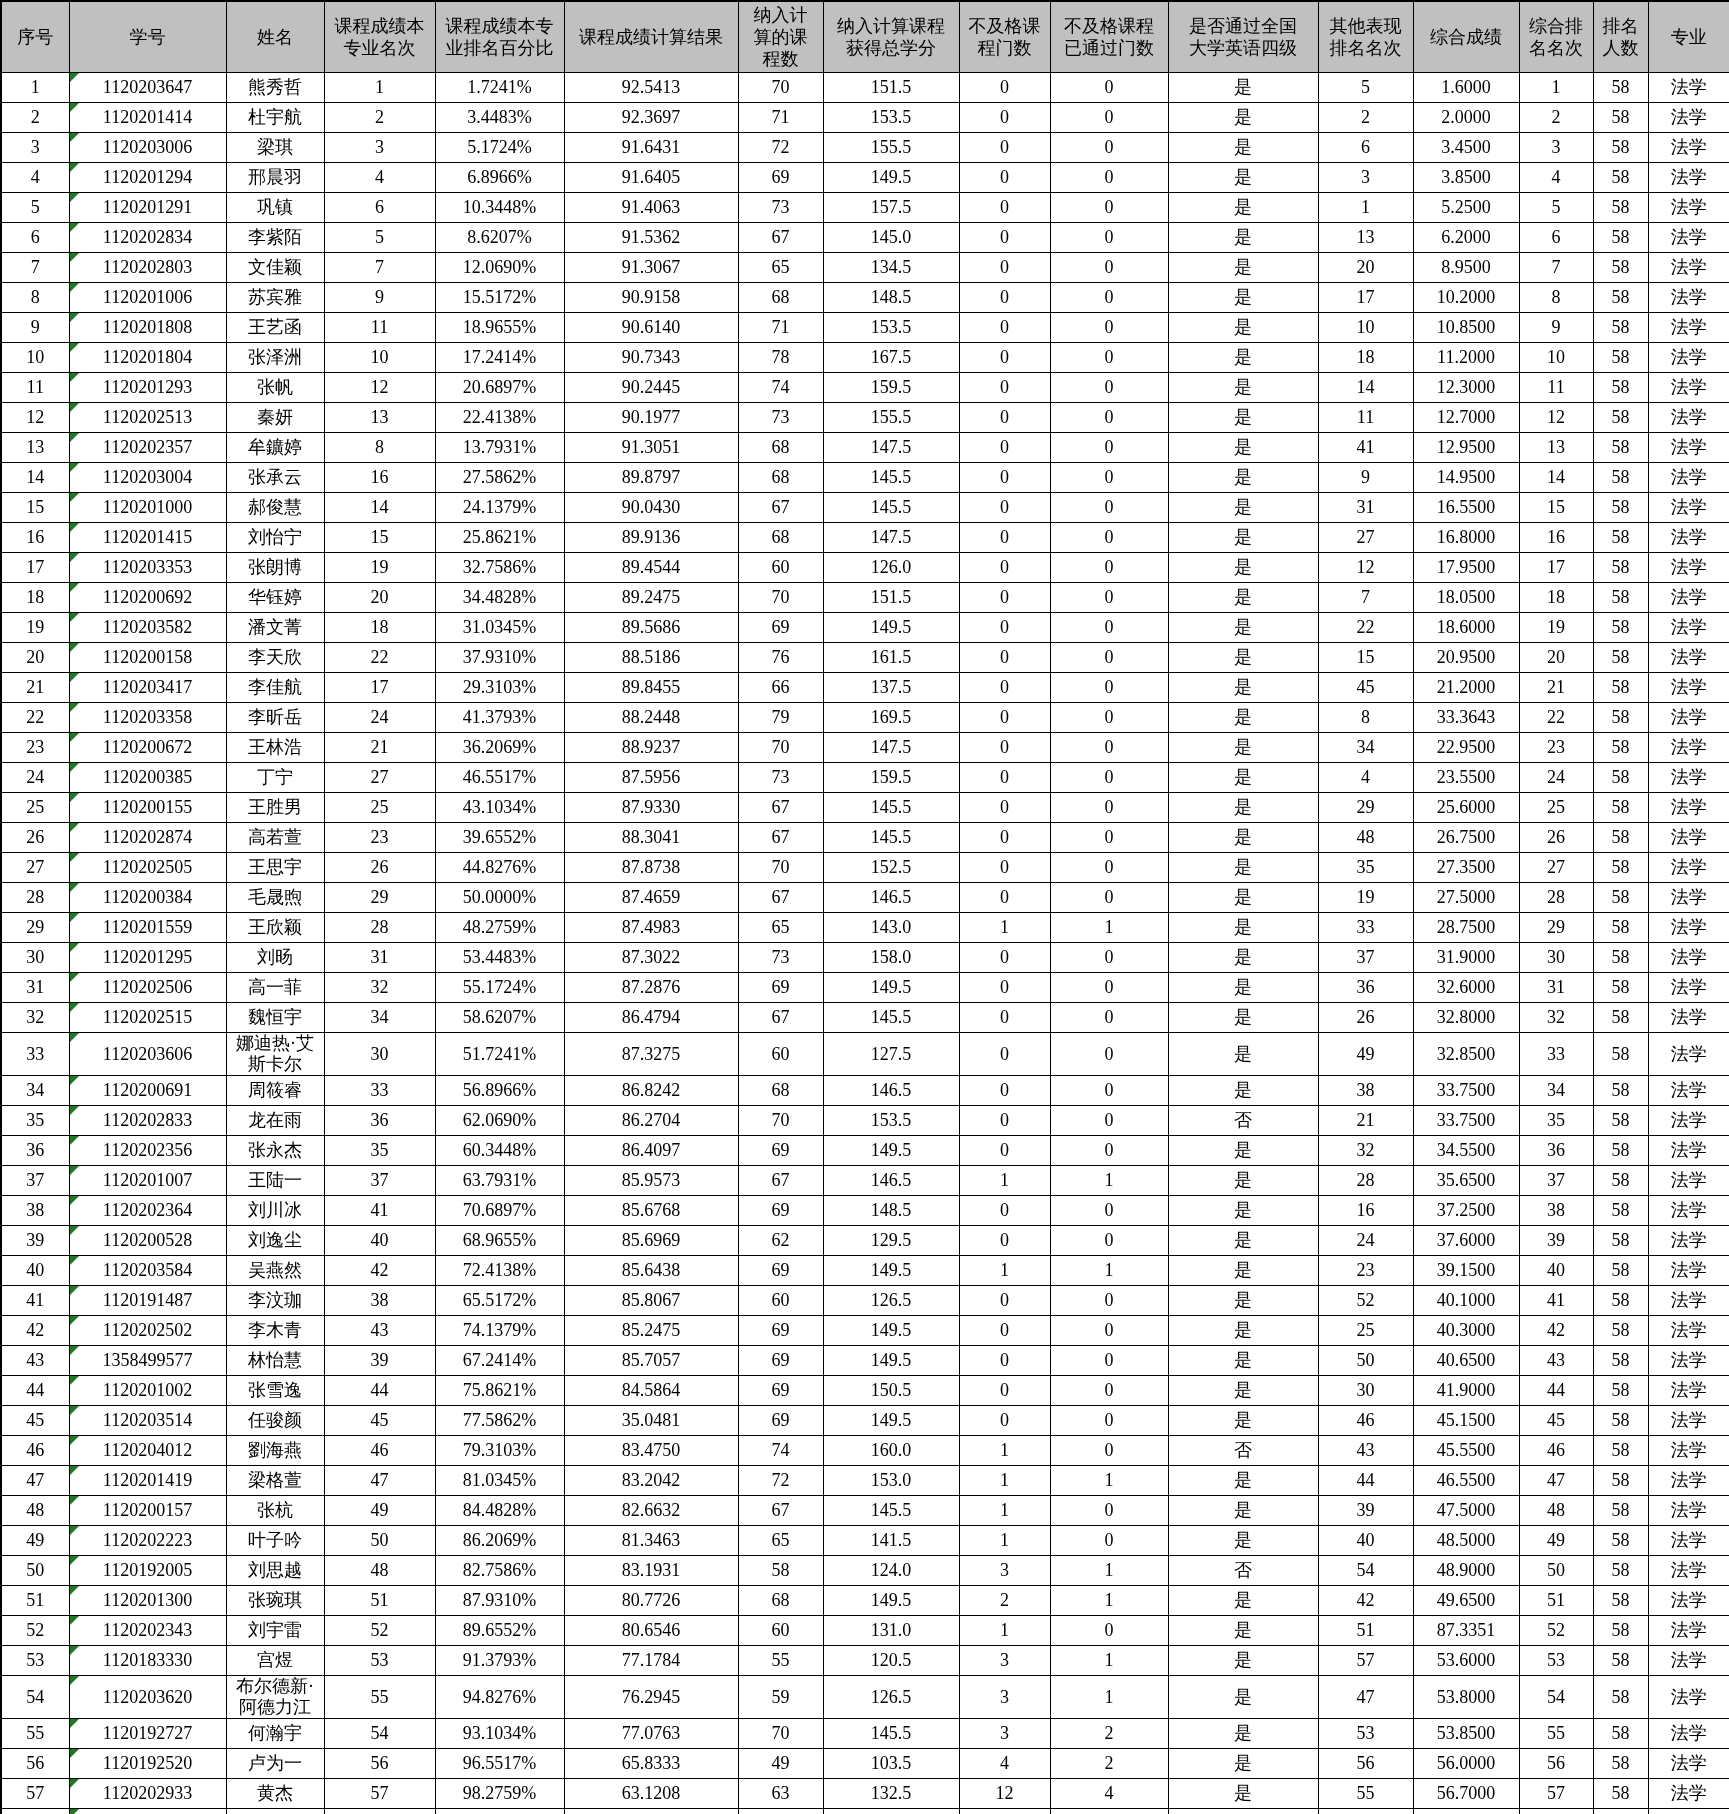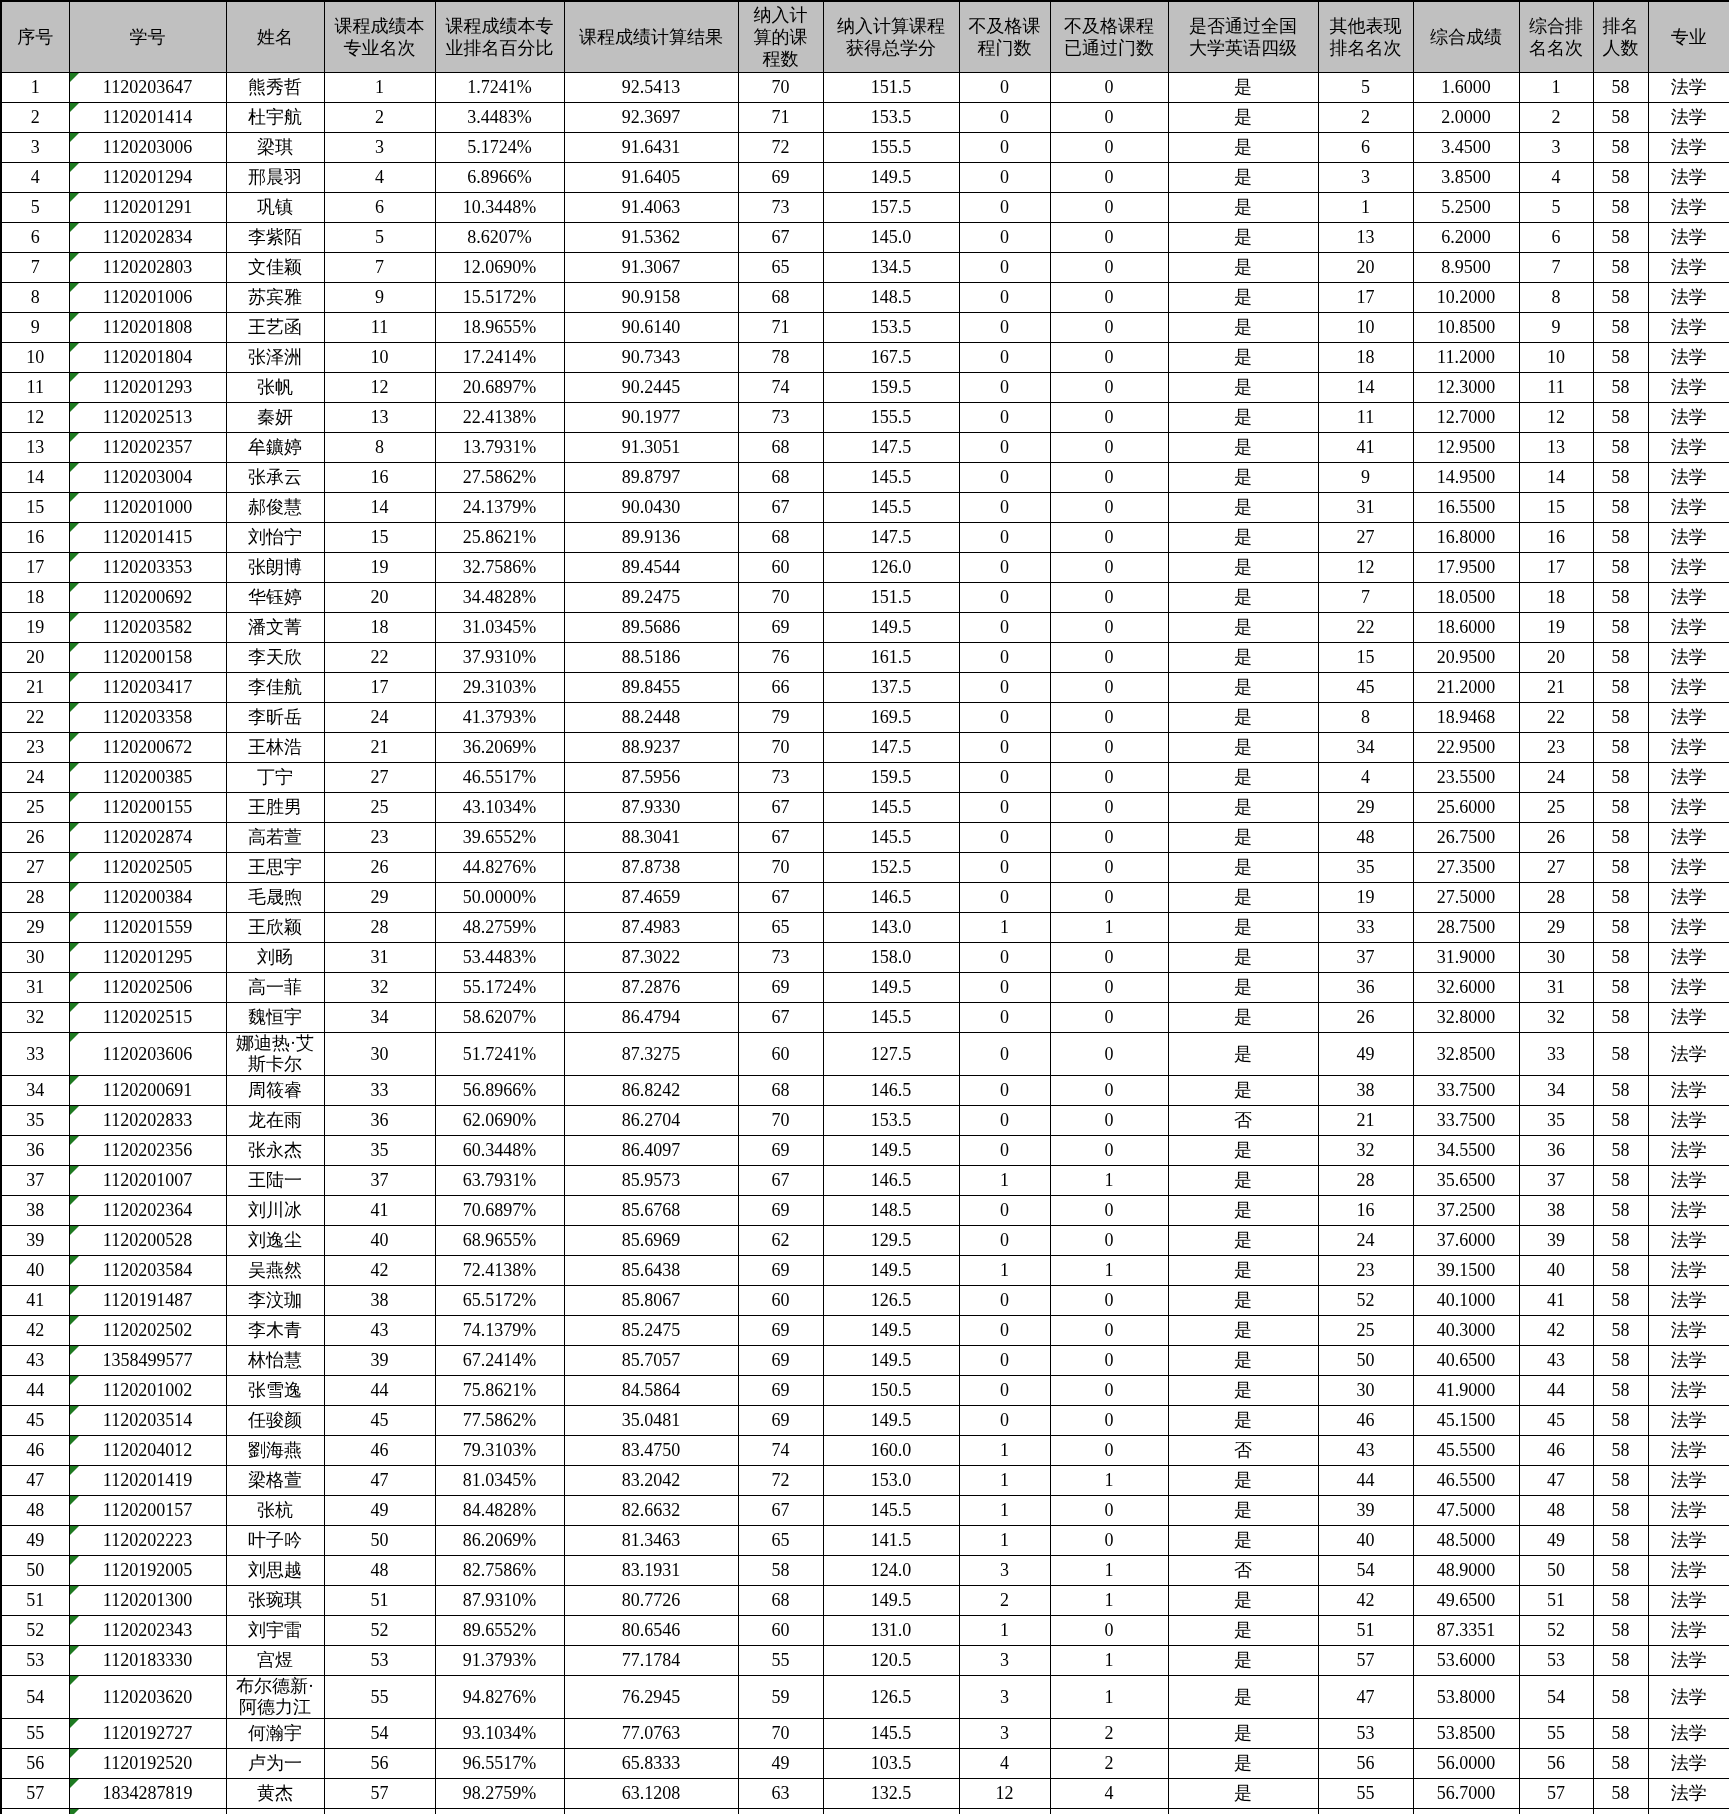--- a/index.html
+++ b/index.html
@@ -490,21 +490,21 @@
         <td><span class="txt">李昕岳</span></td>
         <td><span class="txt">24</span></td>
         <td><span class="txt">41.3793%</span></td>
         <td><span class="txt">88.2448</span></td>
         <td><span class="txt">79</span></td>
         <td><span class="txt">169.5</span></td>
         <td><span class="txt">0</span></td>
         <td><span class="txt">0</span></td>
         <td><span class="txt">是</span></td>
         <td><span class="txt">8</span></td>
-        <td><span class="txt">18.9468</span></td>
+        <td><span class="txt">33.3643</span></td>
         <td><span class="txt">22</span></td>
         <td><span class="txt">58</span></td>
         <td><span class="txt">法学</span></td>
       </tr>
       <tr>
         <td><span class="txt">23</span></td>
         <td class="sid"><span class="tri"></span><span class="txt">1120200672</span></td>
         <td><span class="txt">王林浩</span></td>
         <td><span class="txt">21</span></td>
         <td><span class="txt">36.2069%</span></td>
@@ -1109,21 +1109,21 @@
         <td><span class="txt">2</span></td>
         <td><span class="txt">是</span></td>
         <td><span class="txt">56</span></td>
         <td><span class="txt">56.0000</span></td>
         <td><span class="txt">56</span></td>
         <td><span class="txt">58</span></td>
         <td><span class="txt">法学</span></td>
       </tr>
       <tr>
         <td><span class="txt">57</span></td>
-        <td class="sid"><span class="tri"></span><span class="txt">1834287819</span></td>
+        <td class="sid"><span class="tri"></span><span class="txt">1120202933</span></td>
         <td><span class="txt">黄杰</span></td>
         <td><span class="txt">57</span></td>
         <td><span class="txt">98.2759%</span></td>
         <td><span class="txt">63.1208</span></td>
         <td><span class="txt">63</span></td>
         <td><span class="txt">132.5</span></td>
         <td><span class="txt">12</span></td>
         <td><span class="txt">4</span></td>
         <td><span class="txt">是</span></td>
         <td><span class="txt">55</span></td>

